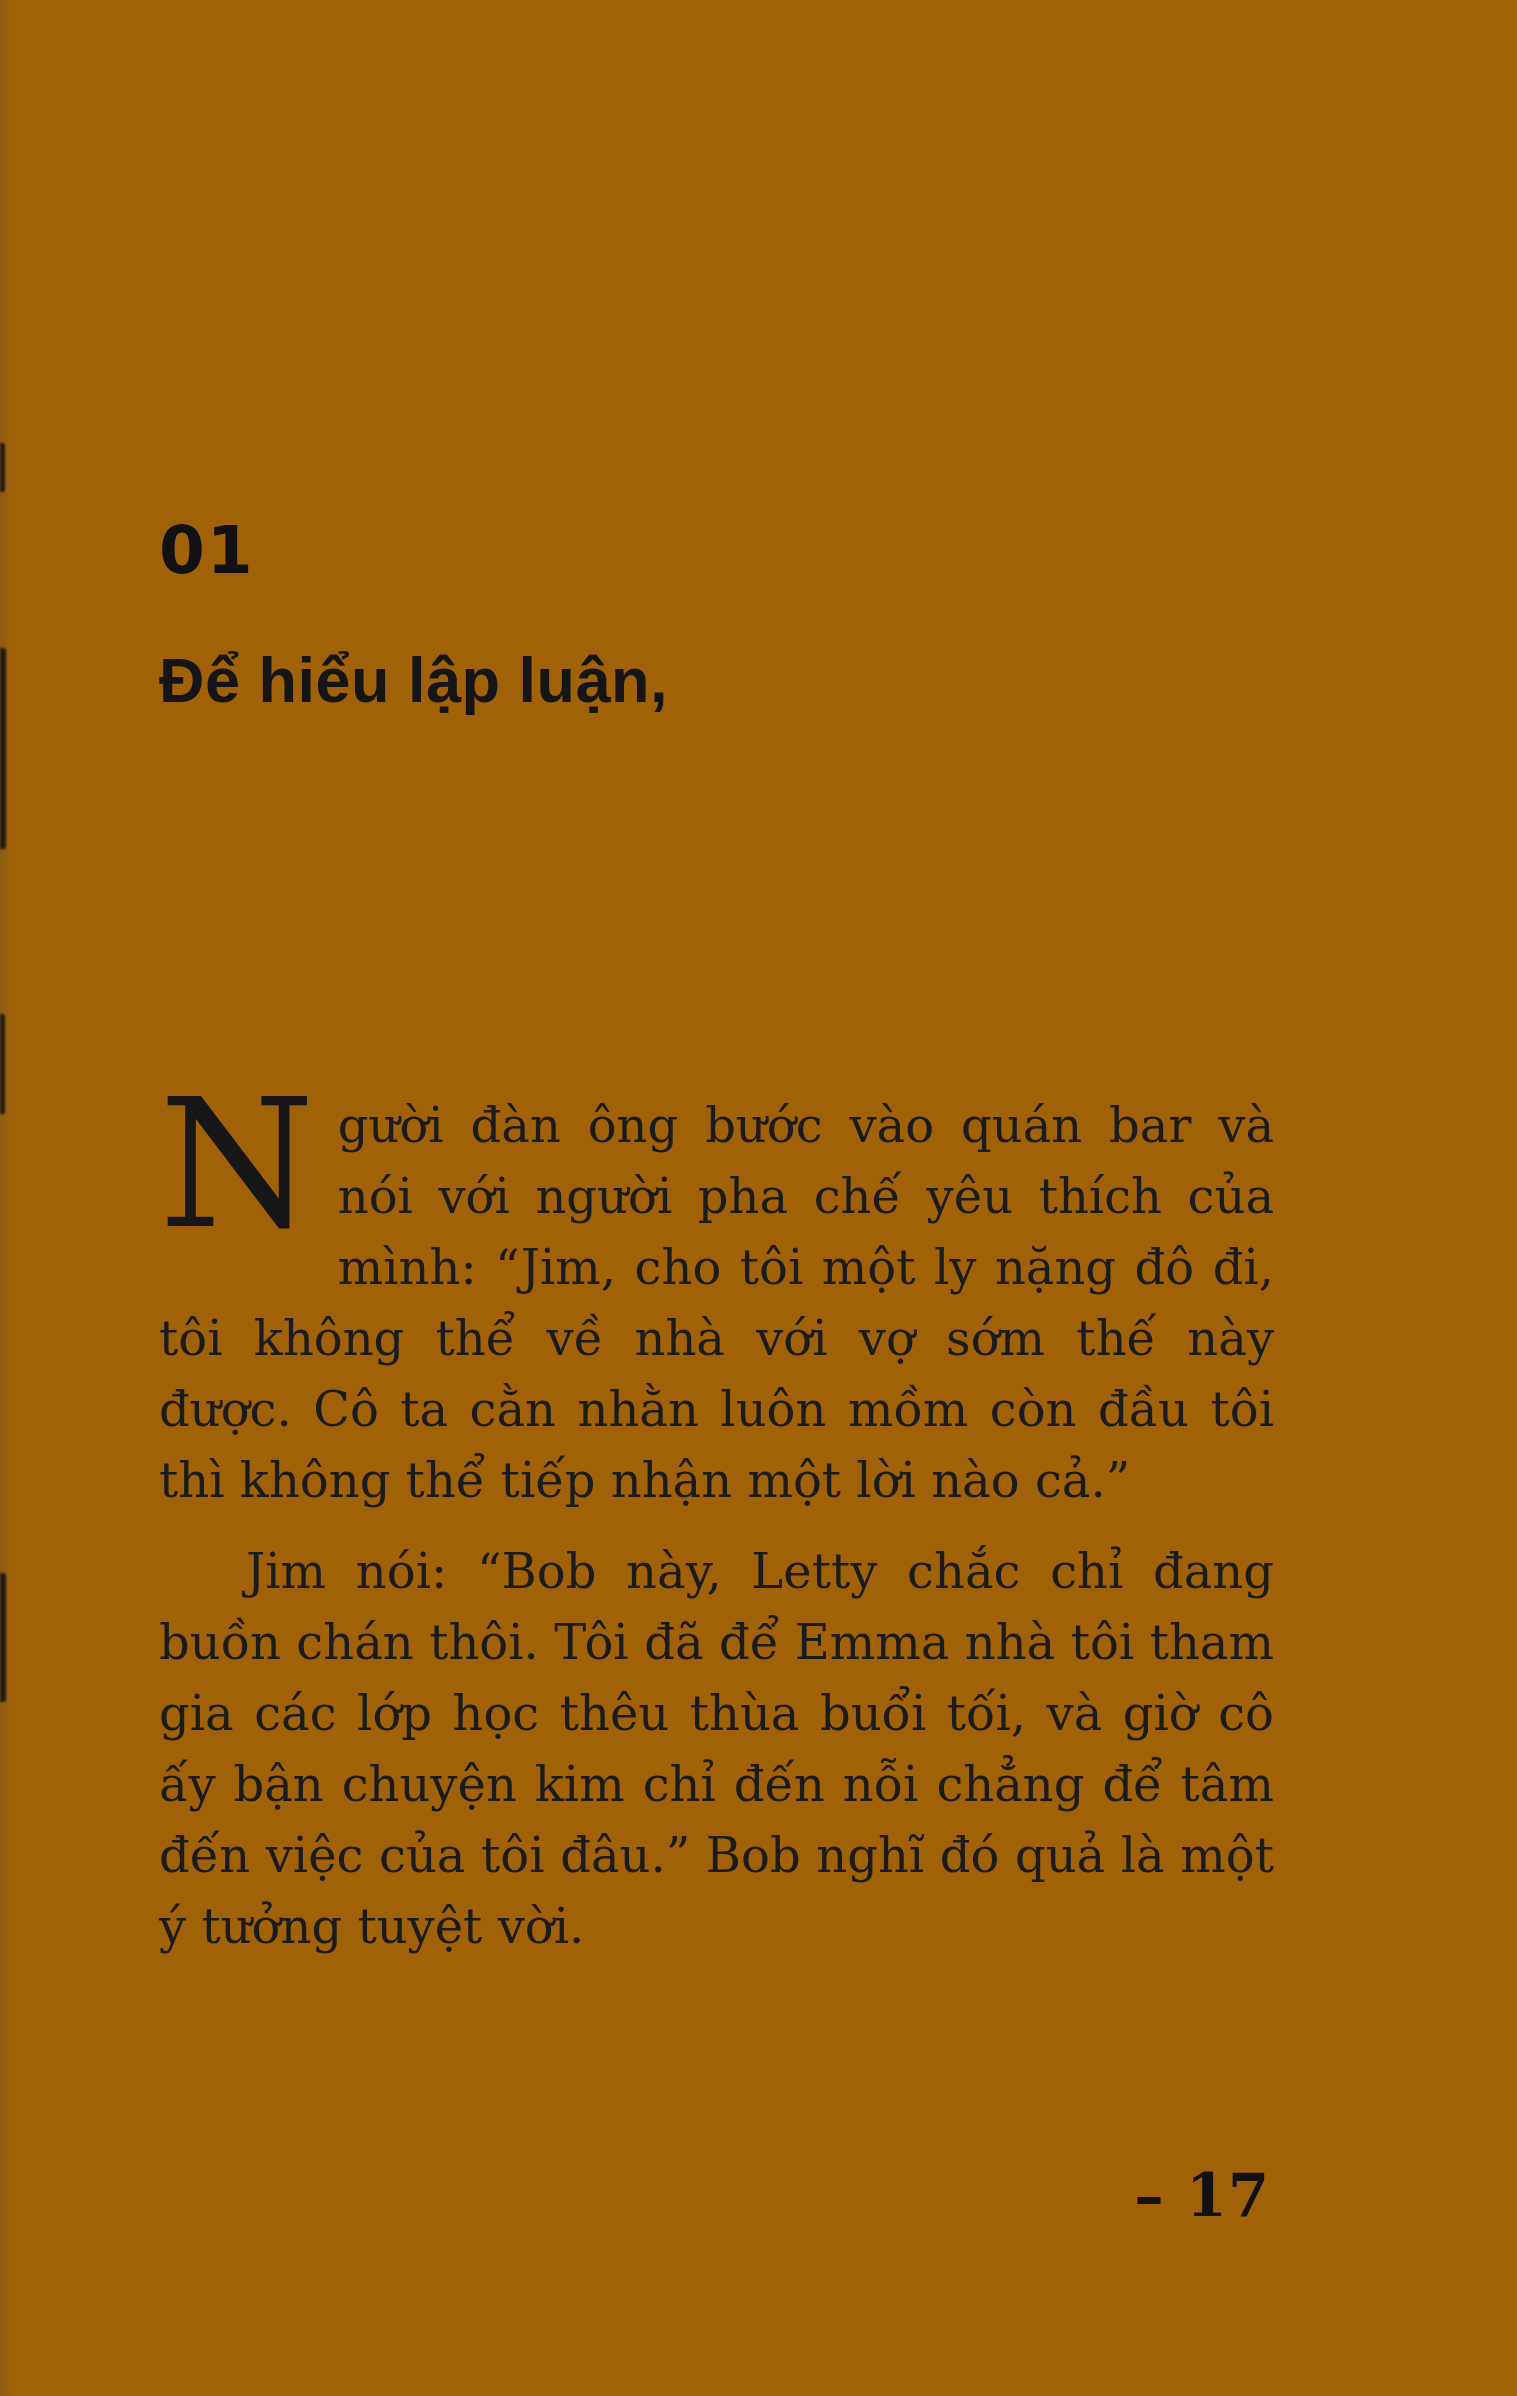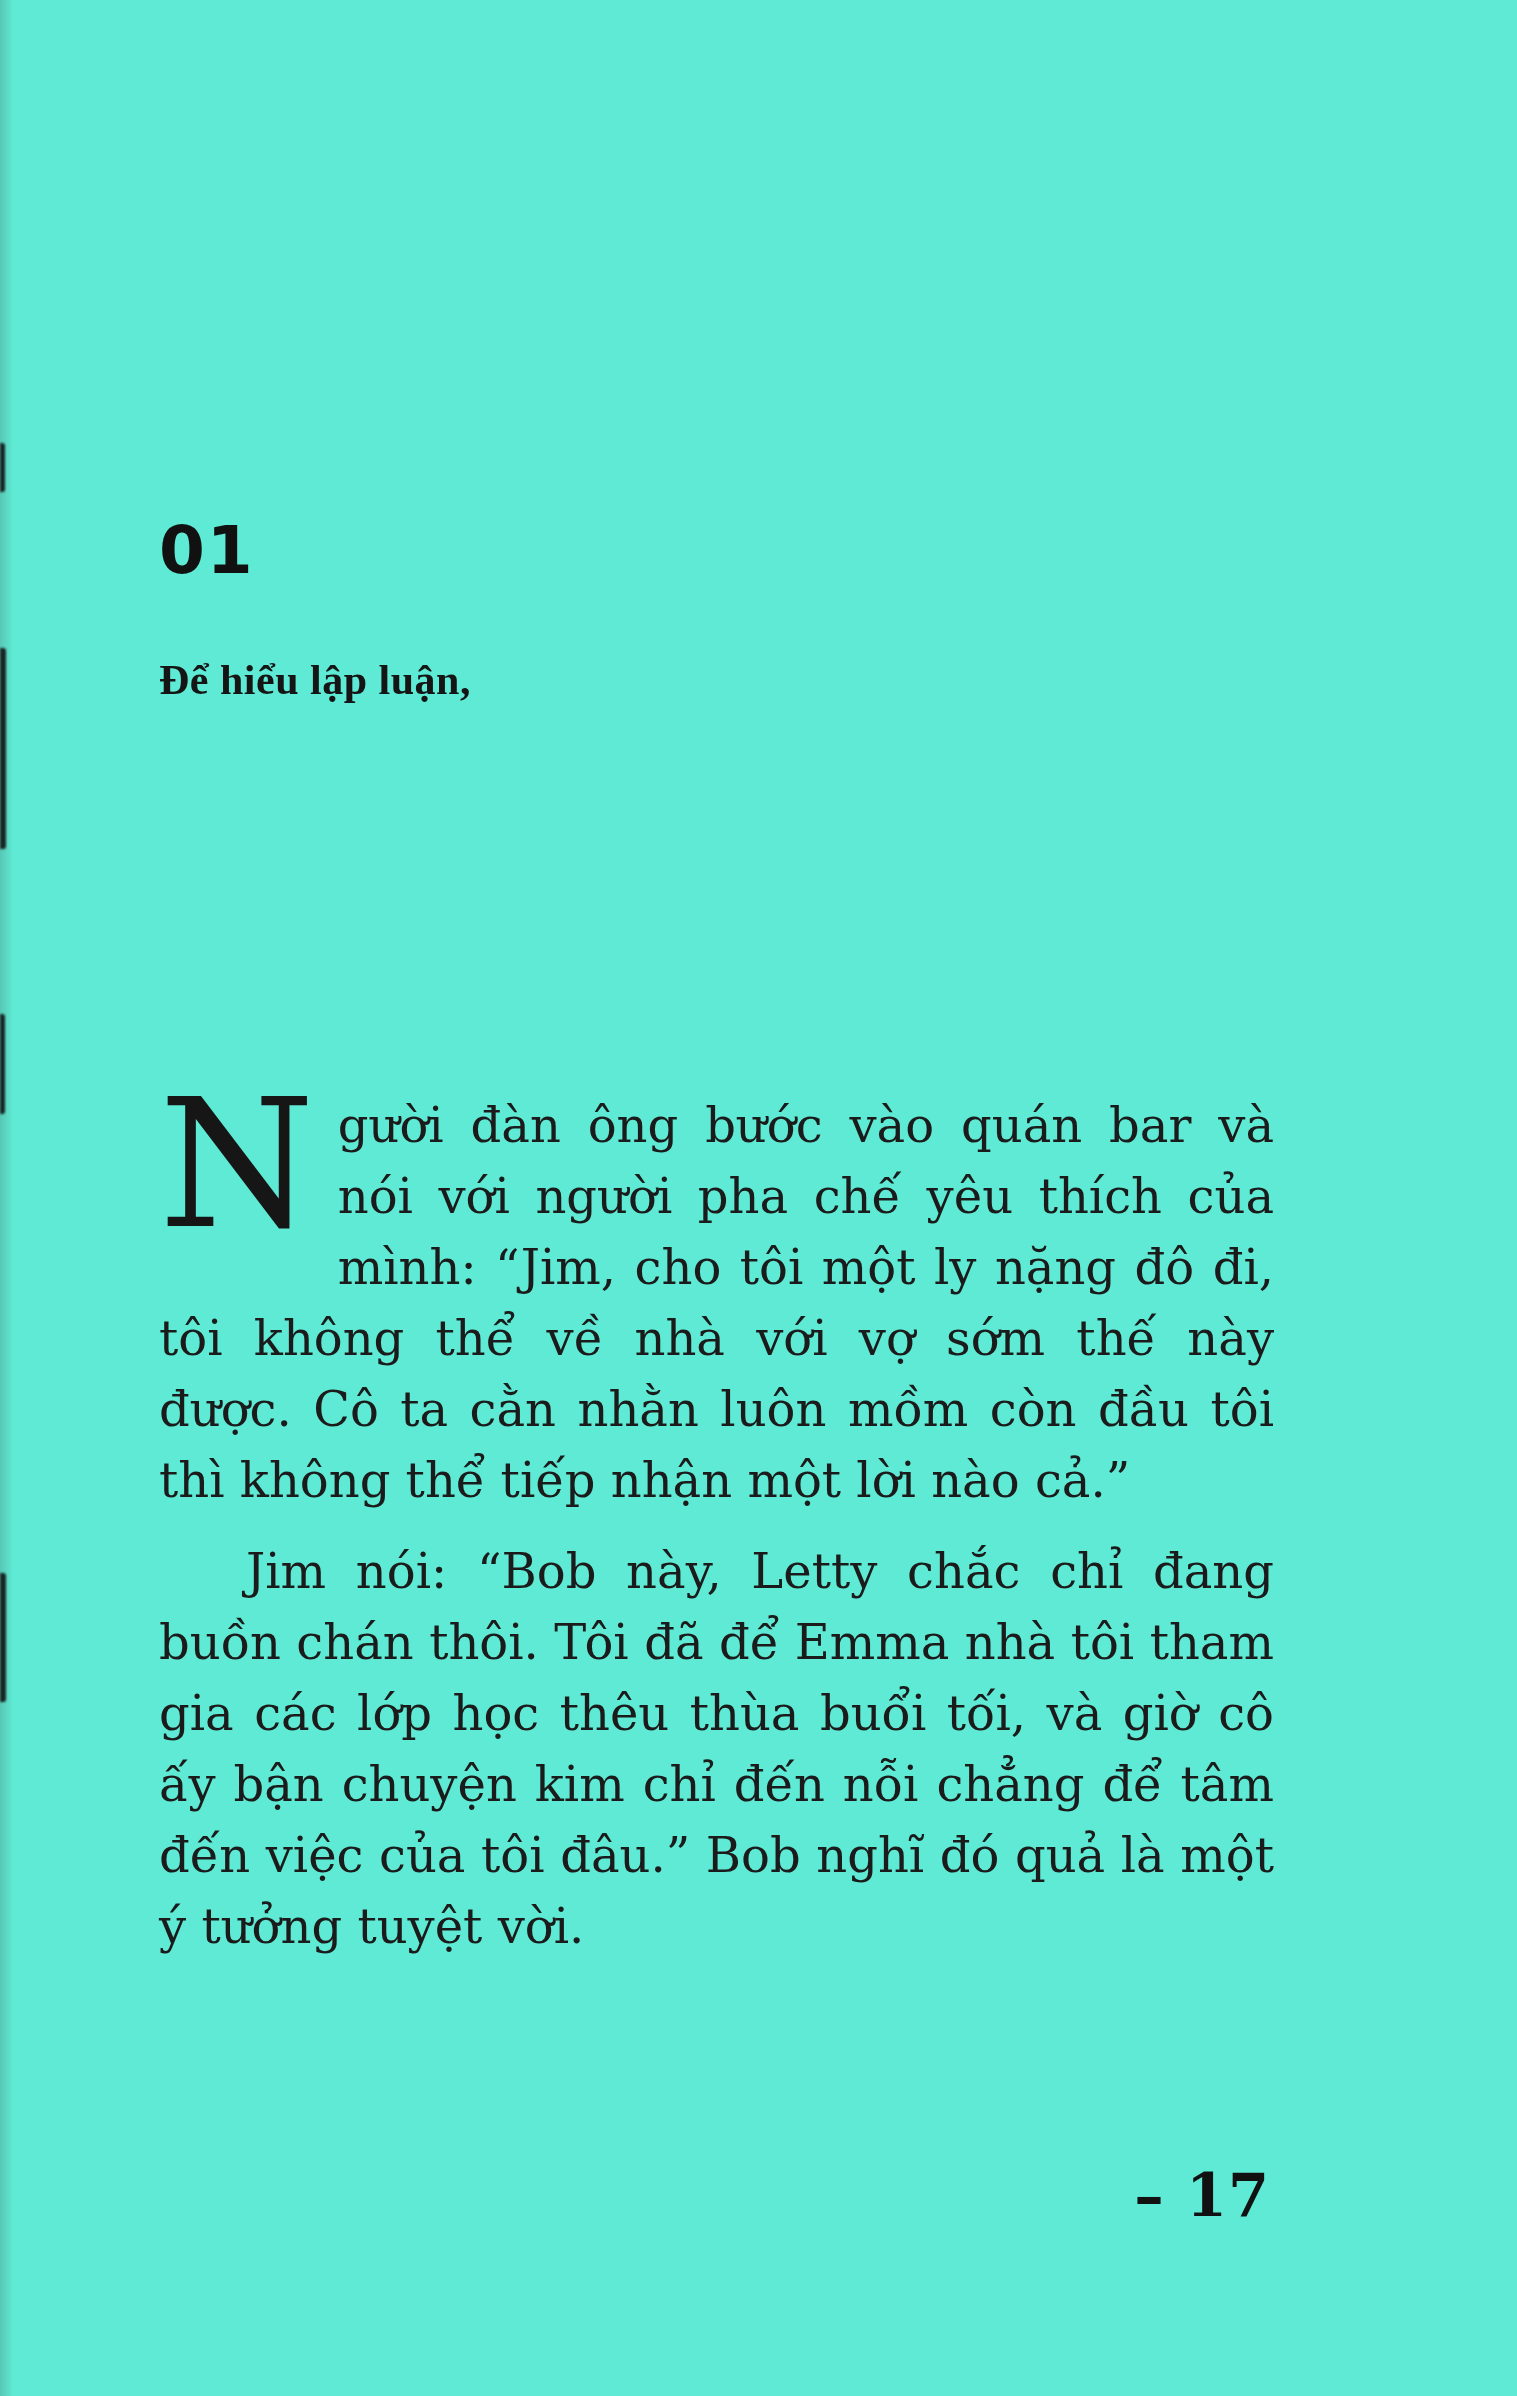--- a/index.html
+++ b/index.html
@@ -4,21 +4,21 @@
   <style>
     html, body {
       margin: 0;
       padding: 0;
       background: #e9e9e9;
     }
     .page {
       position: relative;
       width: 1518px;
       height: 2396px;
-      background: #5eead4;
+      background: #a16207;
       overflow: hidden;
       font-family: "DejaVu Serif", serif;
       color: #1c1c1c;
     }
     .edge-shade {
       position: absolute;
       left: 0;
       top: 0;
       width: 13.2px;
       height: 100%;
@@ -45,23 +45,23 @@
       font-weight: 800;
       font-size: 66px;
       line-height: 70px;
       letter-spacing: 1.9px;
       color: #111;
     }
     .chapter-title {
       position: absolute;
       left: 159px;
       top: 632px;
-      font-family: Liberation Serif, serif;
+      font-family: Liberation Sans, sans-serif;
       font-weight: 600;
-      font-size: 42px;
+      font-size: 63px;
       line-height: 97px;
       letter-spacing: 0.5px;
       color: #151515;
       text-align: right;
     }
     .body-text {
       position: absolute;
       left: 159px;
       top: 1090px;
       width: 1115px;

